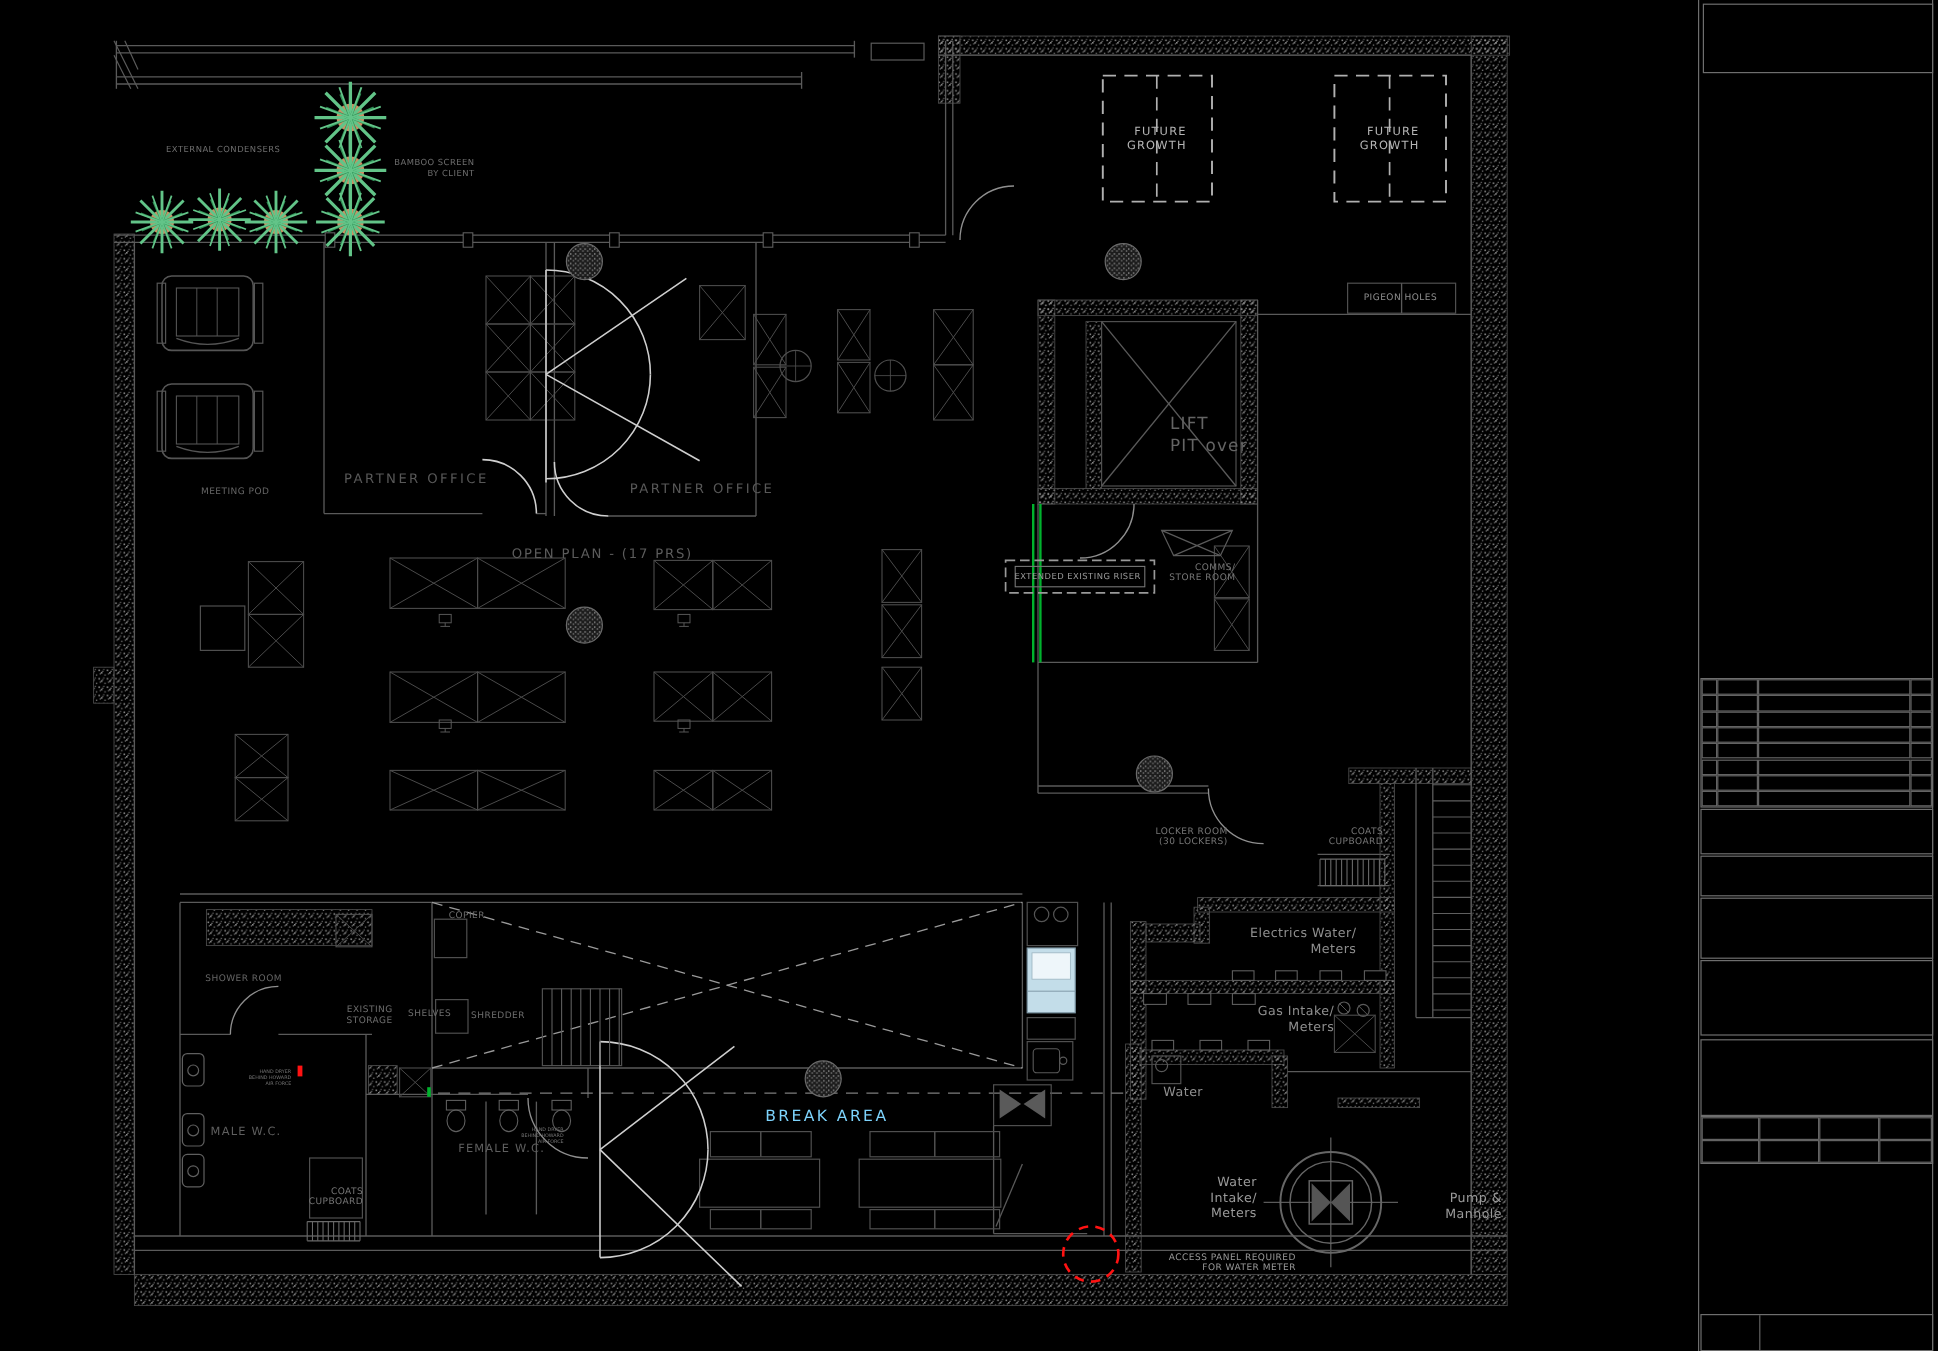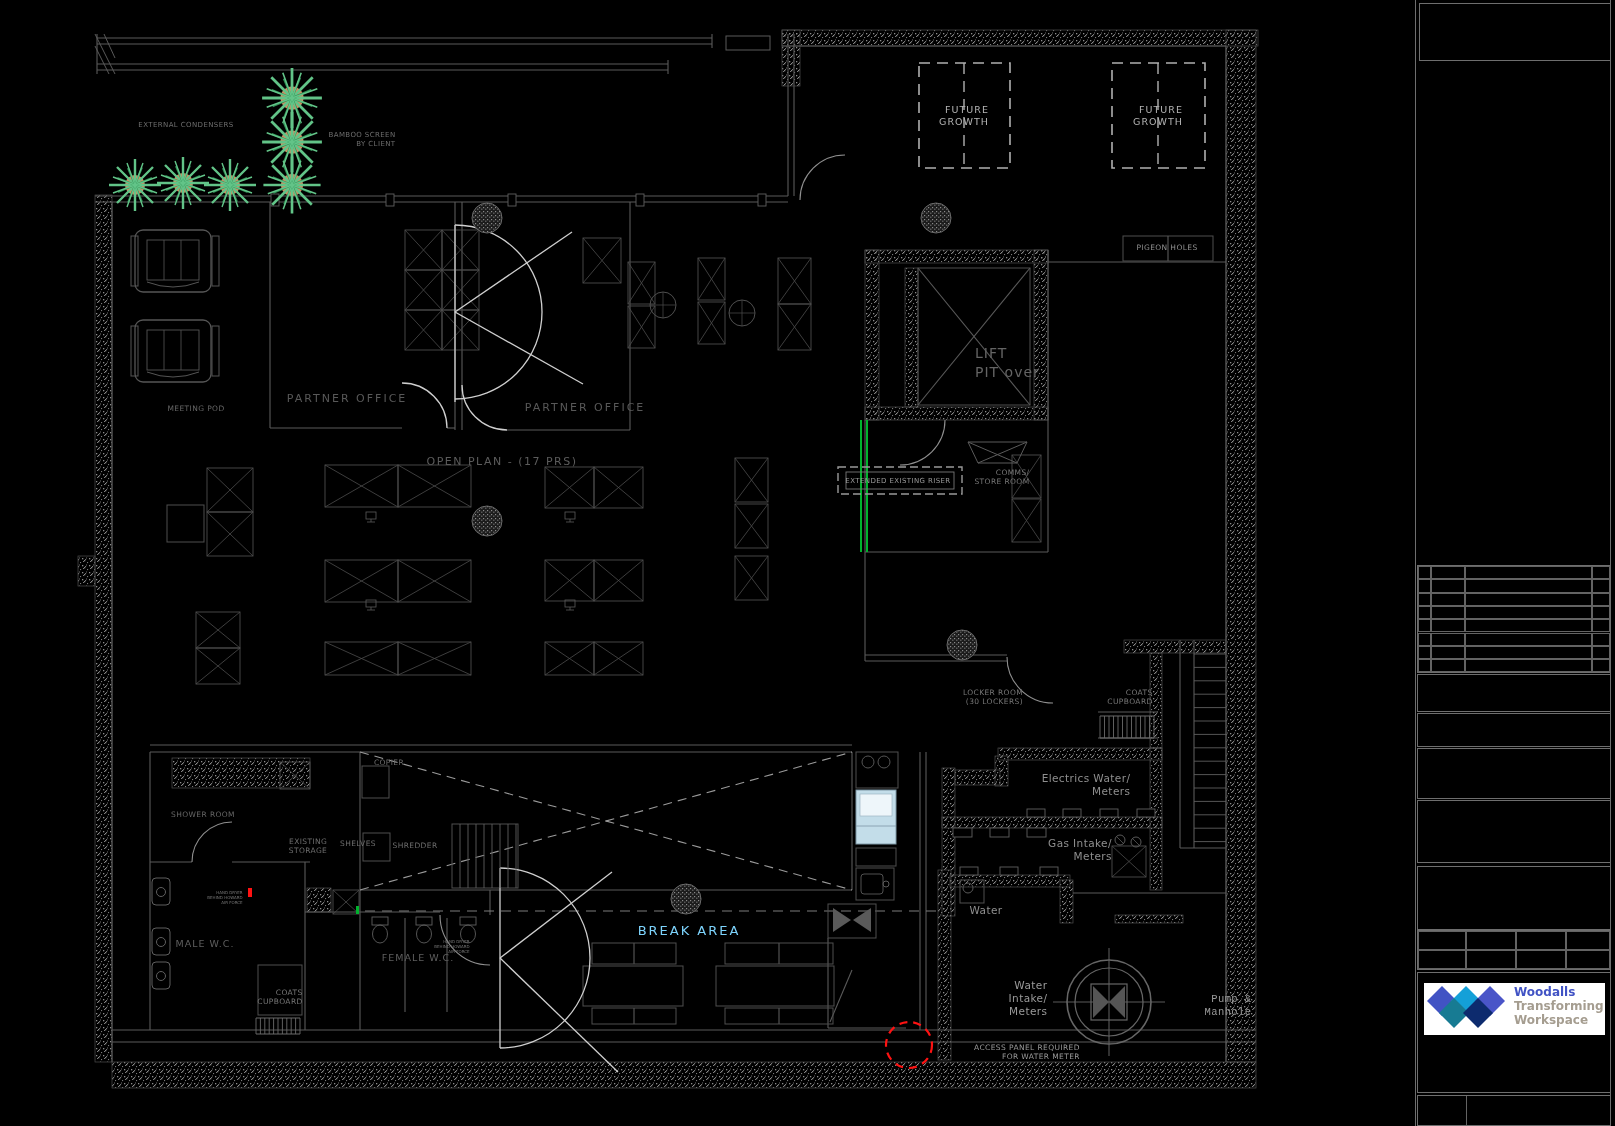--- a/index.html
+++ b/index.html
@@ -463,21 +463,21 @@
   <div class="lbl" style="left:1130px;top:697px;font-size:7.5px;color:#777;">COATS
 CUPBOARD</div>
   <div class="lbl" style="left:1086px;top:785px;font-size:10.5px;color:#8f8f8f;">Electrics Water/
 Meters</div>
   <div class="lbl" style="left:1080px;top:850px;font-size:10.5px;color:#8f8f8f;">Gas Intake/
 Meters</div>
   <div class="lbl" style="left:986px;top:911px;font-size:10.5px;color:#8f8f8f;">Water</div>
   <div class="lbl" style="left:1028px;top:999px;font-size:10.5px;color:#9a9a9a;">Water
 Intake/
 Meters</div>
-  <div class="lbl" style="left:1228px;top:1006px;font-size:10.5px;color:#9a9a9a;font-family:Liberation Mono, monospace;">Pump &amp;
+  <div class="lbl" style="left:1228px;top:1006px;font-size:10.5px;color:#9a9a9a;">Pump &amp;
 Manhole</div>
   <div class="lbl" style="left:689px;top:931px;font-size:13px;letter-spacing:2px;color:#7dd3fc;">BREAK AREA</div>
   <div class="lbl" style="left:389px;top:763px;font-size:7.5px;color:#6e6e6e;">COPIER</div>
   <div class="lbl" style="left:308px;top:846px;font-size:7.5px;color:#6e6e6e;">EXISTING
 STORAGE</div>
   <div class="lbl" style="left:358px;top:844px;font-size:7.5px;color:#6e6e6e;">SHELVES</div>
   <div class="lbl" style="left:415px;top:846px;font-size:7.5px;color:#6e6e6e;">SHREDDER</div>
   <div class="lbl" style="left:203px;top:815px;font-size:7.5px;color:#666;">SHOWER ROOM</div>
   <div class="lbl" style="left:205px;top:944px;font-size:9.5px;letter-spacing:1px;color:#5f5f5f;">MALE W.C.</div>
   <div class="lbl" style="left:403px;top:958px;font-size:9.5px;letter-spacing:1px;color:#5f5f5f;margin-left:15px;">FEMALE W.C.</div>
@@ -538,33 +538,17 @@
       <div class="cell" style="left: 0px; top: 0px; width: 48px; height: 19px;"></div>
       <div class="cell" style="left: 48px; top: 0px; width: 50px; height: 19px;"></div>
       <div class="cell" style="left: 98px; top: 0px; width: 50px; height: 19px;"></div>
       <div class="cell" style="left: 148px; top: 0px; width: 44px; height: 19px;"></div>
       <div class="cell" style="left: 0px; top: 19px; width: 48px; height: 19px;"></div>
       <div class="cell" style="left: 48px; top: 19px; width: 50px; height: 19px;"></div>
       <div class="cell" style="left: 98px; top: 19px; width: 50px; height: 19px;"></div>
       <div class="cell" style="left: 148px; top: 19px; width: 44px; height: 19px;"></div>
     </div>
 
-  <div class="tbbox" style="left:1417px;top:972px;width:194px;height:121px">
-    <div class="logo-white">
-      <svg width="86" height="52" viewBox="0 0 86 52" style="position:absolute;left:2px;top:0">
-        <polygon points="16,3 31,18 16,33 1,18" fill="#4153c4"></polygon>
-        <polygon points="40,3 55,18 40,33 25,18" fill="#14a0d8"></polygon>
-        <polygon points="64,3 79,18 64,33 49,18" fill="#4a55c8"></polygon>
-        <polygon points="28,15 43,30 28,45 13,30" fill="#177b93"></polygon>
-        <polygon points="52,15 67,30 52,45 37,30" fill="#0d2b6e"></polygon>
-      </svg>
-      <div class="logo-text">
-        <div class="lt-brand">Woodalls</div>
-        <div class="lt-l1">Transforming</div>
-        <div class="lt-l2">Workspace</div>
-      </div>
-    </div>
-  </div>
 
   <div class="tbbox" style="left:1417px;top:1095px;width:194px;height:31px">
     <div style="position:absolute;left:48px;top:0;height:100%;border-left:.8px solid #636363"></div>
   </div>
 </div>
 
 </body></html>

